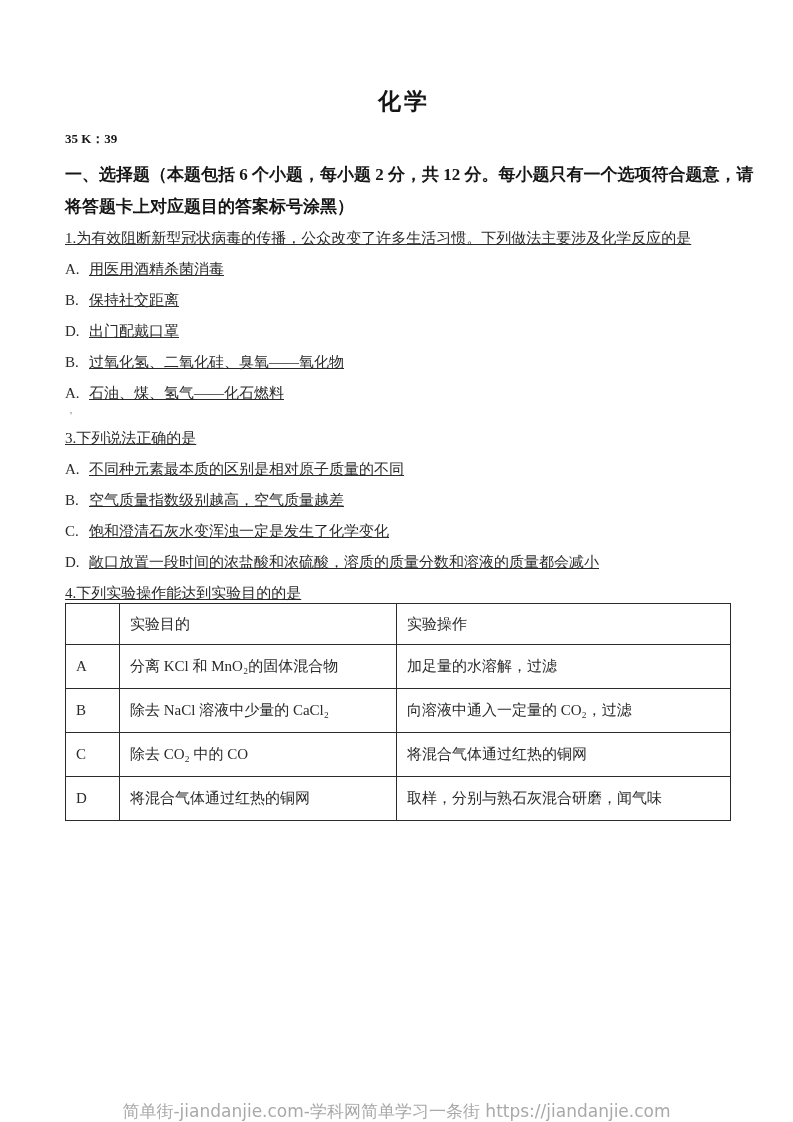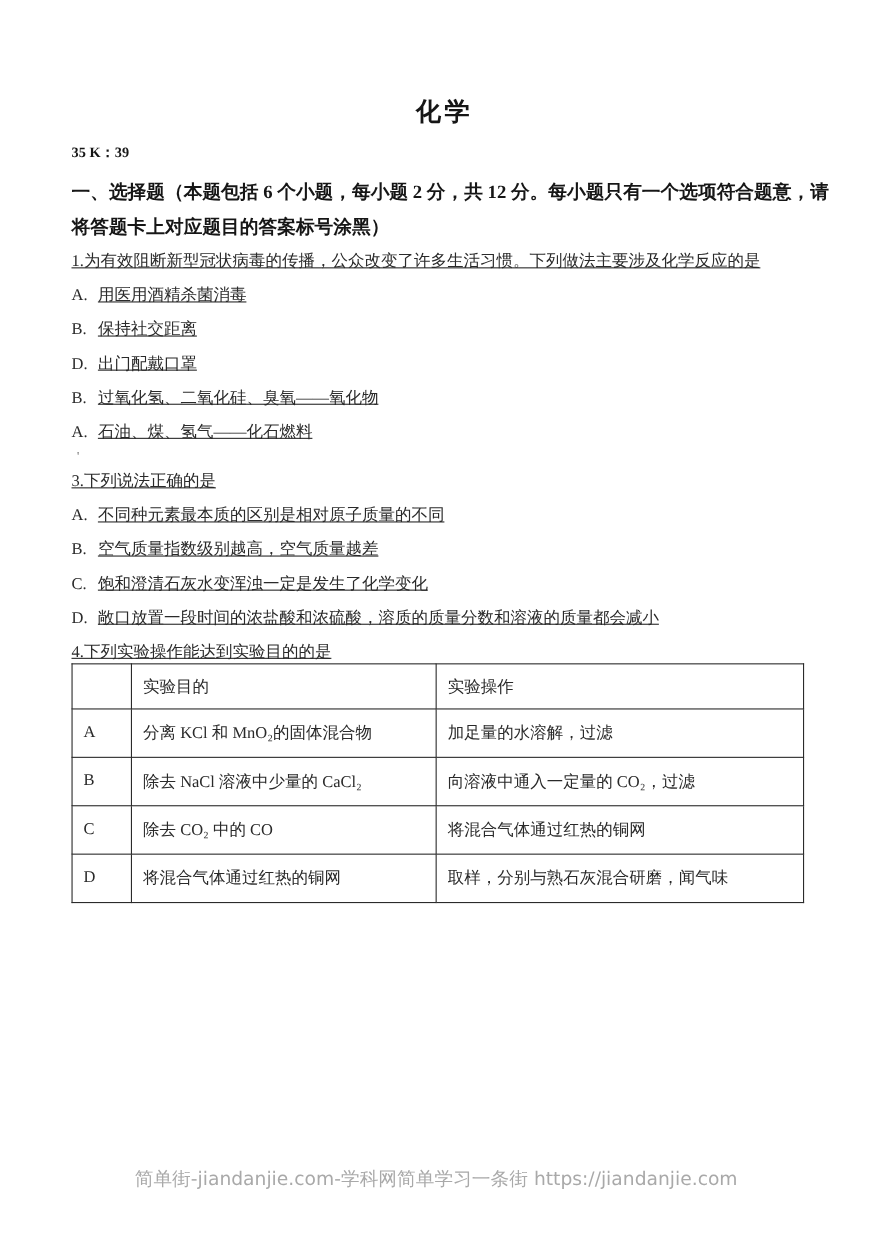--- a/index.html
+++ b/index.html
@@ -62,21 +62,21 @@
     font-size:15px;
     color:#2a2a2a;
     padding:0 10px;
     vertical-align:middle;
     overflow:hidden;
   }
   table.exp tr.hdr td { height:40px; }
   table.exp tr.row td { height:43px; }
   .footer {
     position:absolute;
-    left:0; right:0; top:1060px;
+    left:0; right:0; top:1100px;
     text-align:center;
     color:#a9a9a9;
     font-size:17px;
     font-family:"DejaVu Sans","Liberation Sans",sans-serif;
   }
 </style>
 </head>
 <body>
 
 <div class="page">

